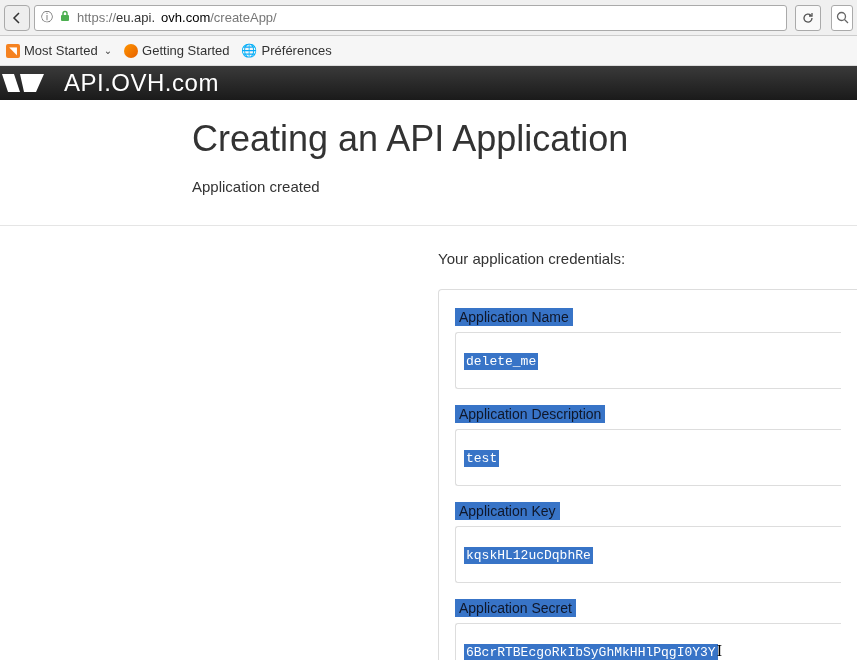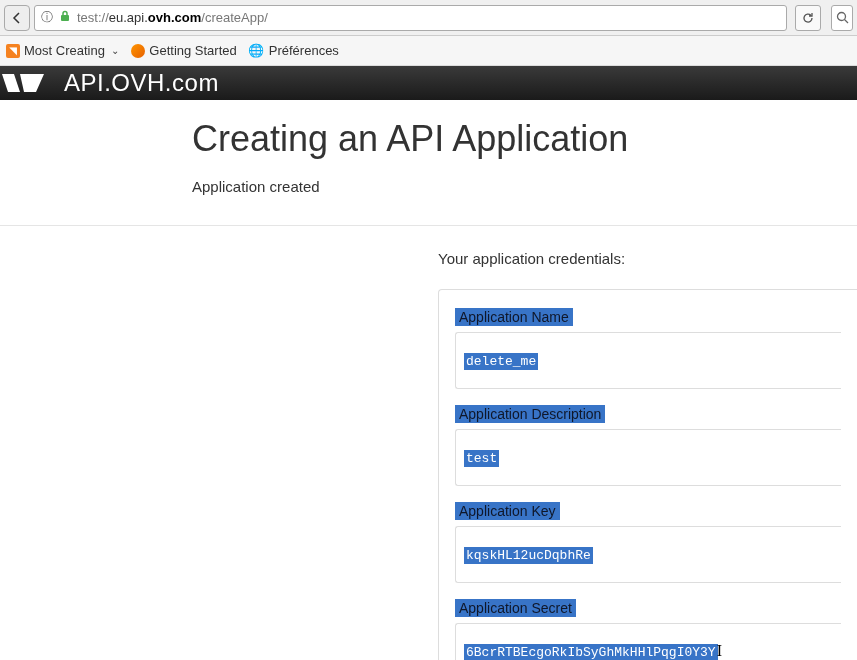--- a/index.html
+++ b/index.html
@@ -5,21 +5,21 @@
     * { margin: 0; padding: 0; box-sizing: border-box; }
     body { font-family: Arial, Helvetica, sans-serif; background: #fff; width: 857px; height: 660px; overflow: hidden; }
     
     
     .browser-toolbar { background: #f0f0f0; border-bottom: 1px solid #ccc; height: 36px; display: flex; align-items: center; padding: 0 4px; gap: 4px; }
     .nav-btn { width: 26px; height: 26px; border: 1px solid #aaa; border-radius: 4px; background: #eee; display: flex; align-items: center; justify-content: center; cursor: pointer; }
     .url-bar { flex: 1; height: 26px; border: 1px solid #aaa; border-radius: 3px; background: #fff; display: flex; align-items: center; padding: 0 6px; gap: 6px; font-size: 13px; }
     .url-info-icon { font-size: 12px; color: #666; }
     .url-lock { color: #4caf50; font-size: 12px; }
     .url-text { flex: 1; color: #333; }
-    .url-text .domain-strong { font-weight: bold; color: #000; }
+    .url-text .domain-strong { font-weight: normal; color: #000; margin-left: 6px; }
     .url-text .proto, .url-text .path { color: #777; }
     .reload-btn { width: 26px; height: 26px; border: 1px solid #aaa; border-radius: 3px; background: #f9f9f9; display: flex; align-items: center; justify-content: center; cursor: pointer; margin-left: 4px; }
     .search-box { width: 22px; height: 26px; border: 1px solid #aaa; border-radius: 3px; background: #fff; margin-left: 6px; display: flex; align-items: center; justify-content: center; font-size: 13px; color: #555; }
     
     .bookmark-bar { background: #f6f6f6; border-bottom: 1px solid #ddd; height: 30px; display: flex; align-items: center; padding: 0 6px; gap: 12px; font-size: 13px; }
     .bookmark-item { display: flex; align-items: center; gap: 4px; color: #333; cursor: pointer; }
     .bm-icon { width: 16px; height: 16px; display: inline-flex; align-items: center; justify-content: center; font-size: 13px; }
     .rss-icon { background: #f58220; color: #fff; border-radius: 2px; font-size: 10px; width: 14px; height: 14px; }
     .fx-icon { background: linear-gradient(135deg,#ff9500,#e66000); border-radius: 50%; width: 14px; height: 14px; }
     .globe-icon { color: #888; }
@@ -63,40 +63,40 @@
   </div>
   <div class="url-bar">
     <span class="url-info-icon">ⓘ</span>
     <span class="url-lock">
       <svg width="12" height="12" viewBox="0 0 12 12">
           <rect x="2" y="5" width="8" height="6" rx="1" fill="#4caf50"></rect>
           <path d="M4 5 V3.5 a2 2 0 0 1 4 0 V5" stroke="#4caf50" stroke-width="1.5" fill="none"></path>
         </svg>
     </span>
     <span class="url-text">
-      <span class="proto">test://</span><span>eu.api.</span><span class="domain-strong">ovh.com</span><span class="path">/createApp/</span>
+      <span class="proto">https://</span><span>eu.api.</span><span class="domain-strong">ovh.com</span><span class="path">/createApp/</span>
     </span>
   </div>
   <div class="reload-btn">
     <svg width="14" height="14" viewBox="0 0 14 14">
         <path d="M11 7 a4 4 0 1 1 -1.2 -2.8 M11 2 V5 H8" stroke="#555" stroke-width="1.3" fill="none"></path>
       </svg>
   </div>
   <div class="search-box">
     <svg width="13" height="13" viewBox="0 0 13 13">
         <circle cx="5.5" cy="5.5" r="4" stroke="#666" stroke-width="1.3" fill="none"></circle>
         <line x1="8.5" y1="8.5" x2="12" y2="12" stroke="#666" stroke-width="1.3"></line>
       </svg>
   </div>
 </div>
 
 <div class="bookmark-bar">
   <div class="bookmark-item">
     <span class="bm-icon rss-icon">◥</span>
-    <span>Most Creating</span>
+    <span>Most Started</span>
     <span class="chevron">⌄</span>
   </div>
   <div class="bookmark-item">
     <span class="bm-icon fx-icon"></span>
     <span>Getting Started</span>
   </div>
   <div class="bookmark-item">
     <span class="bm-icon globe-icon">🌐</span>
     <span>Préférences</span>
   </div>

